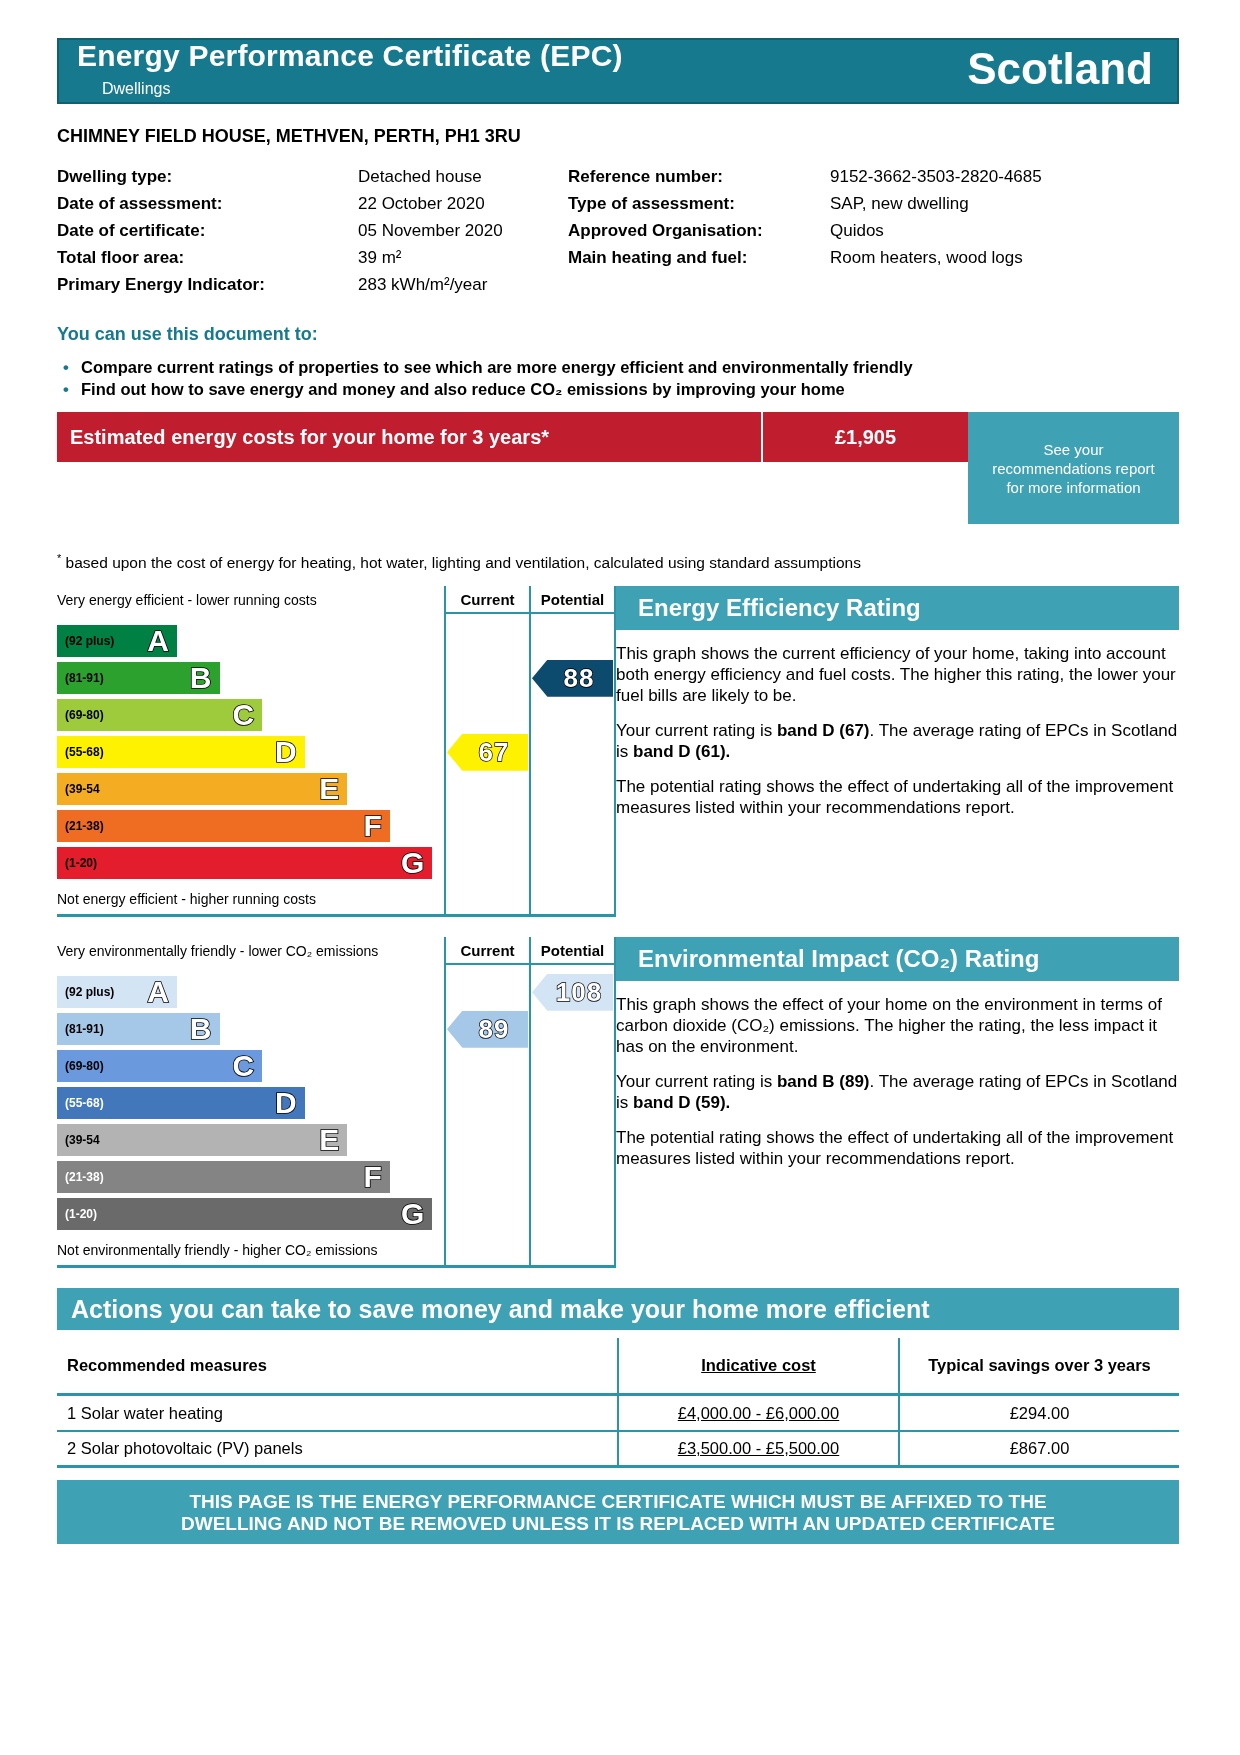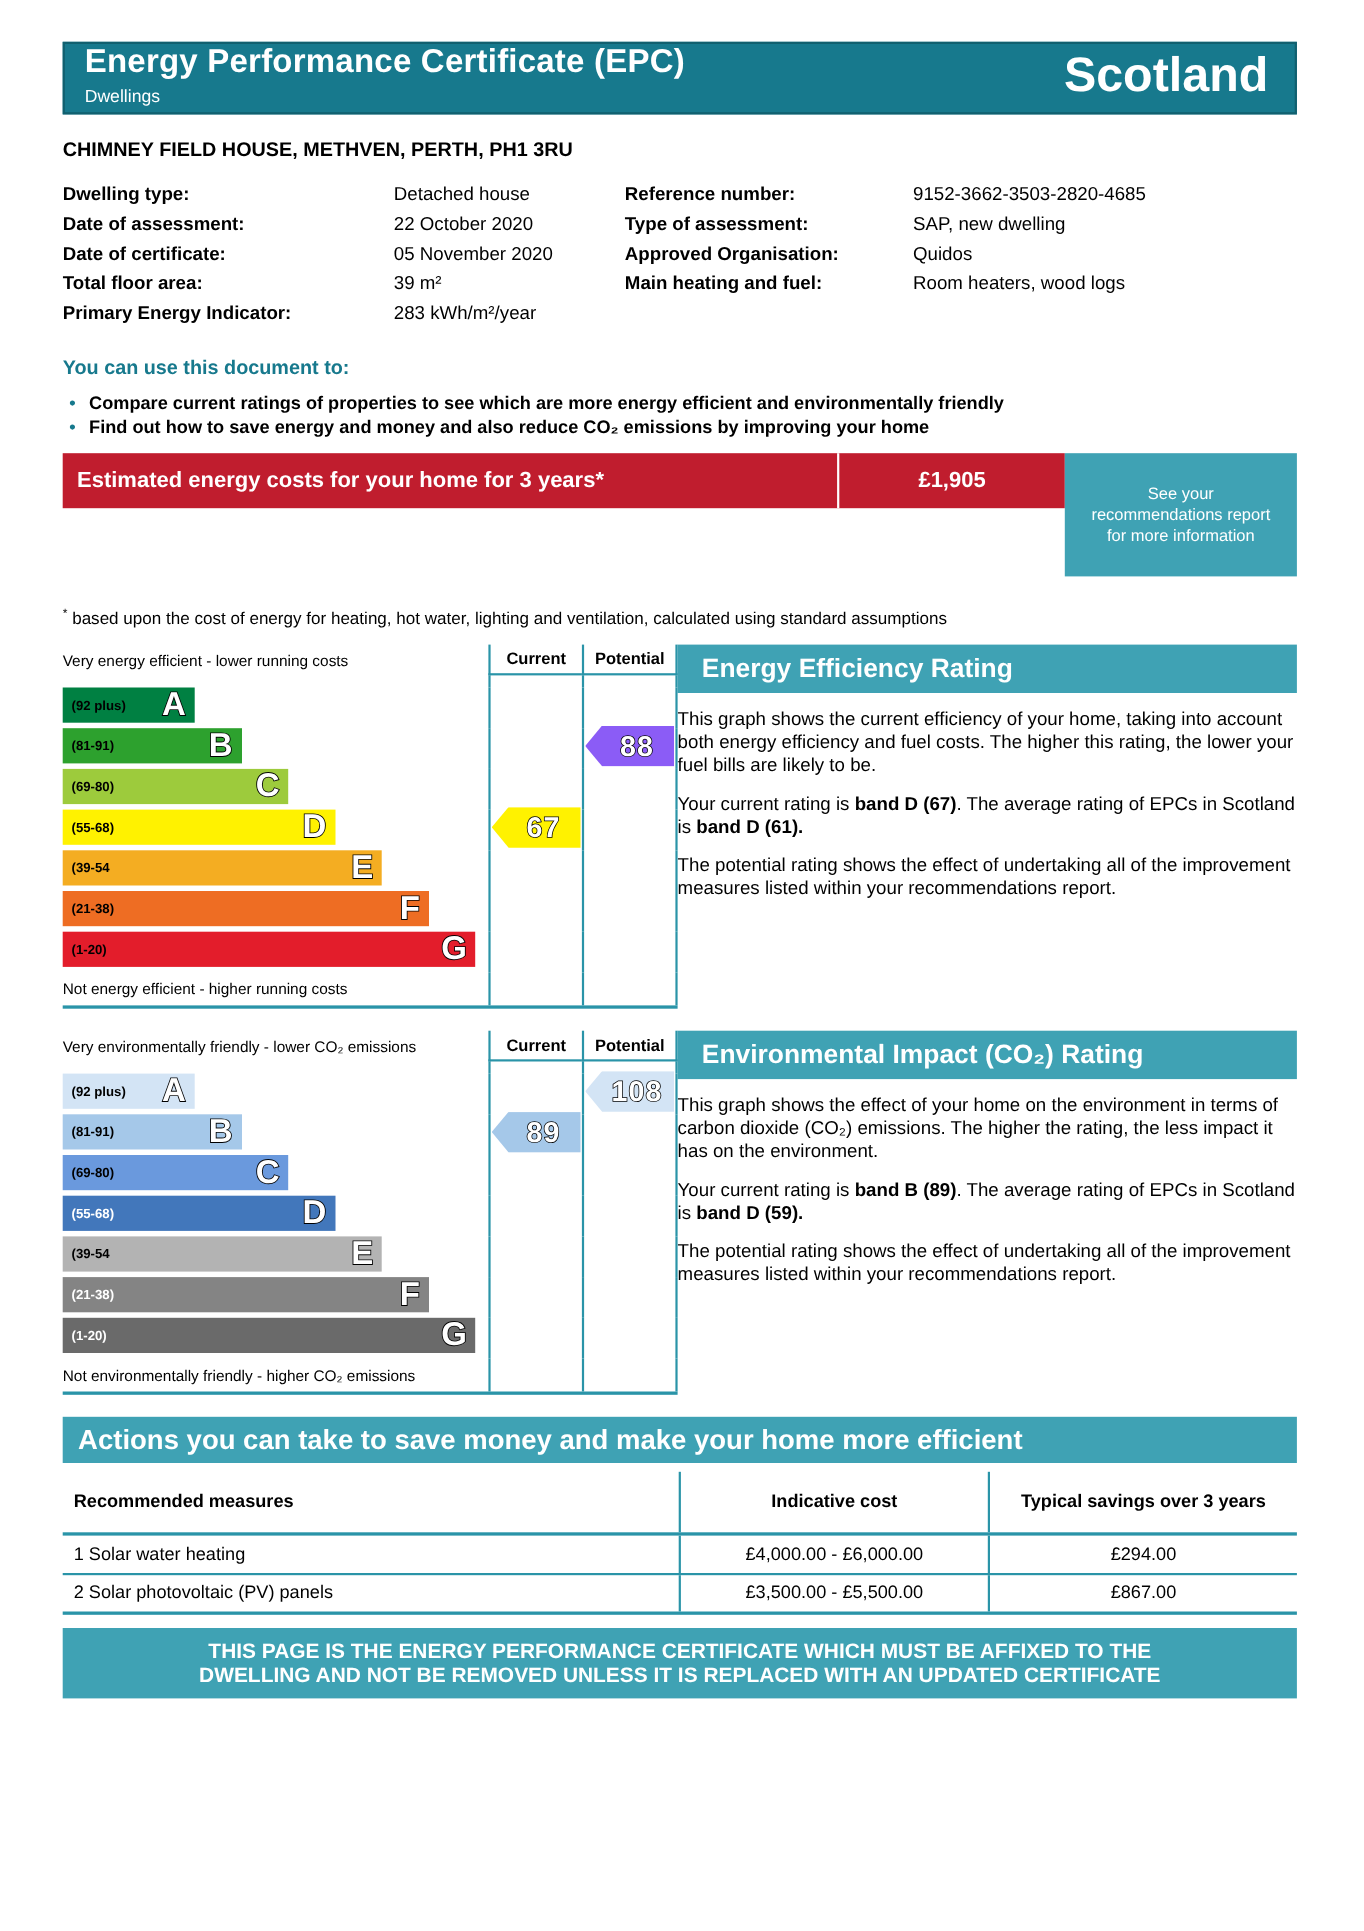--- a/index.html
+++ b/index.html
@@ -11,21 +11,21 @@
   }
   *{box-sizing:border-box;}
   body{margin:0;background:#fff;font-family:"Liberation Sans","DejaVu Sans",sans-serif;color:var(--ink);}
   .page{position:relative;width:1240px;height:1755px;background:#fff;overflow:hidden;}
   .content{width:1122px;margin:38px 0 0 57px;}
 
   
   .top-header{display:flex;justify-content:space-between;align-items:stretch;background:var(--teal-dark);border:2px solid #11606f;height:66px;padding:0 24px 5px 18px;}
   .th-left{display:flex;flex-direction:column;justify-content:center;gap:7px;}
   .th-title{color:#fff;font-size:30px;font-weight:bold;letter-spacing:.2px;}
-  .th-sub{color:#fff;font-size:16px;}
+  .th-sub{color:#fff;font-size:16px;margin-left:25px;}
   .th-region{color:#fff;font-size:44px;font-weight:bold;align-self:center;}
 
   
   .address{margin-top:22px;font-size:18px;font-weight:bold;}
   .details{display:flex;margin-top:16px;font-size:17px;}
   .details-col.left{width:511px;flex:none;}
   .details-col.right{flex:1;}
   .drow{display:flex;line-height:27px;}
   .drow .dl{font-weight:bold;}
   .details-col.left .dl{width:301px;flex:none;}
@@ -70,21 +70,21 @@
   .panel{flex:1;}
   .panel-head{background:var(--teal-light);color:#fff;font-size:24px;font-weight:bold;height:44px;display:flex;align-items:center;padding-left:22px;}
   .panel p{font-size:17px;line-height:21px;margin:13px 0 14px 0;}
 
   
   .actions-banner{margin-top:20px;height:42px;background:var(--teal-light);color:#fff;font-size:25px;font-weight:bold;display:flex;align-items:center;padding-left:14px;}
   .actions-table{margin-top:8px;width:1122px;}
   .atr{display:flex;}
   .atr>div{padding:0 10px;display:flex;align-items:center;}
   .at-c1{width:560px;flex:none;justify-content:flex-start;}
-  .at-c2{width:281px;flex:none;justify-content:center;text-align:center;border-left:2px solid var(--teal-border);}
+  .at-c2{width:281px;flex:none;justify-content:center;text-align:center;border-left:2px solid var(--teal-border);text-decoration:underline;}
   .at-c3{width:281px;flex:none;justify-content:center;text-align:center;border-left:2px solid var(--teal-border);}
   .atr.head{height:58px;font-size:16.5px;font-weight:bold;border-bottom:3px solid var(--teal-border);}
   .atr.body{height:36px;font-size:16.5px;border-bottom:2px solid var(--teal-border);}
   .atr.body.last{border-bottom:3px solid var(--teal-border);}
   .actions-note{margin-top:18px;font-size:16.5px;line-height:22px;}
 
   
   .footer-notice{margin-top:12px;background:var(--teal-light);color:#fff;font-size:19px;font-weight:bold;line-height:22px;text-align:center;padding:11px 115px;height:64px;}
 </style>
 </head>
@@ -185,21 +185,21 @@
         </div>
         <div class="chart-row band-row">
           <div class="bar-area">
               <div class="band-bar" style="width: 42%; background-color: rgb(45, 161, 46);">
                 <span class="band-range" style="color: rgb(0, 0, 0);">(81-91)</span>
                 <span class="band-letter">B</span>
               </div>
             </div>
           <div class="cur-cell"></div>
           <div class="pot-cell">
-              <div class="arrow" style="background-color: #8b5cf6;">
+              <div class="arrow" style="background-color: #0c4a6e;">
                 <span class="arrow-num">88</span>
               </div>
             </div>
         </div>
         <div class="chart-row band-row">
           <div class="bar-area">
               <div class="band-bar" style="width: 53%; background-color: rgb(157, 203, 60);">
                 <span class="band-range" style="color: rgb(0, 0, 0);">(69-80)</span>
                 <span class="band-letter">C</span>
               </div>

